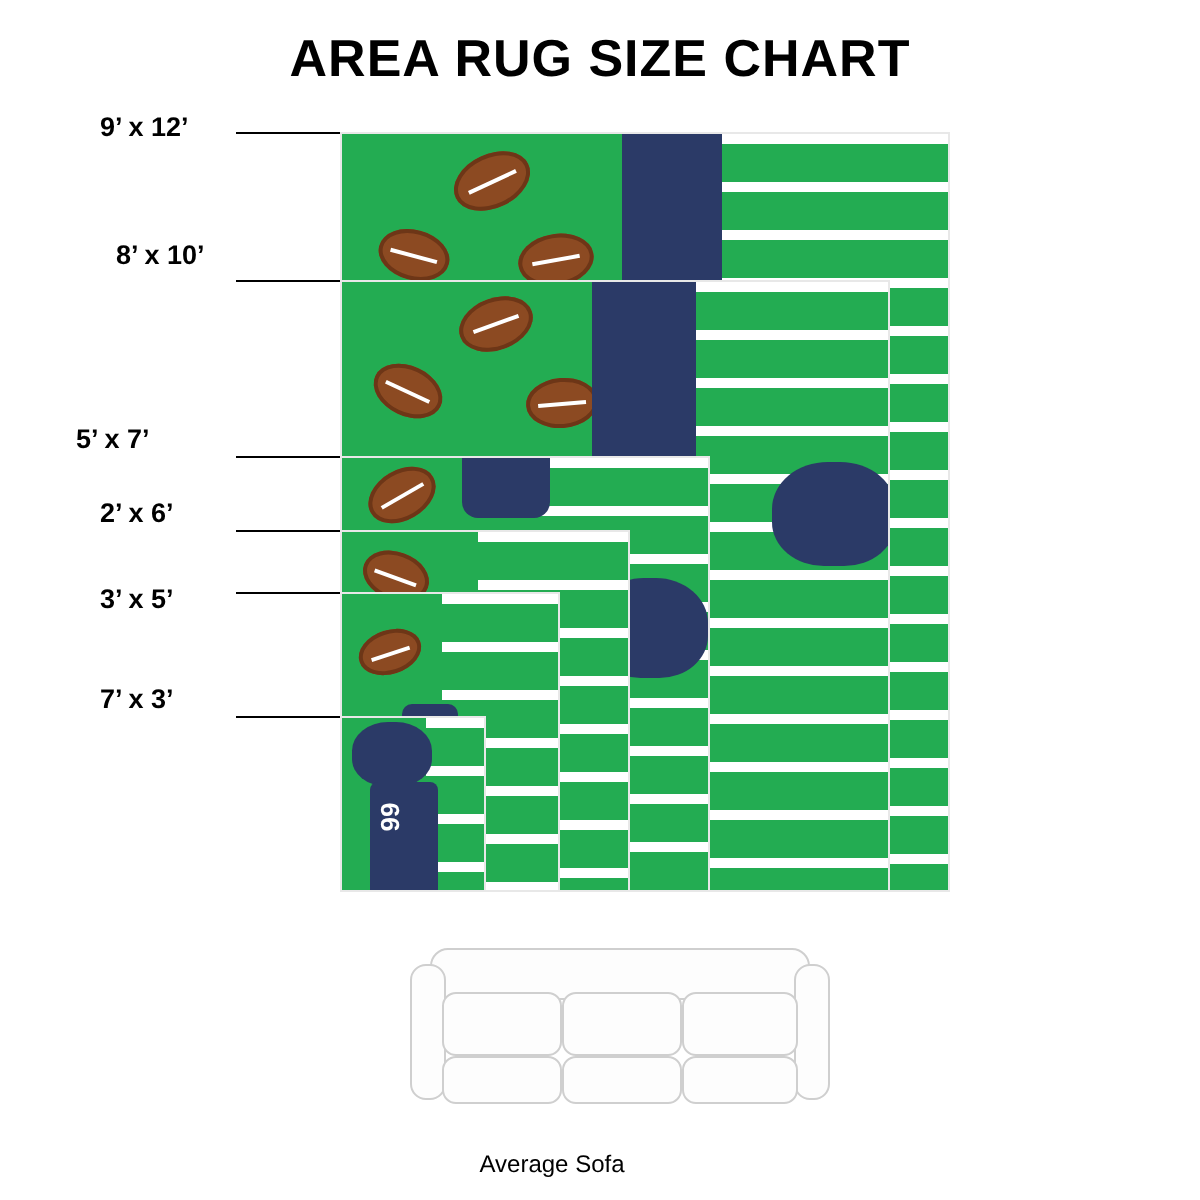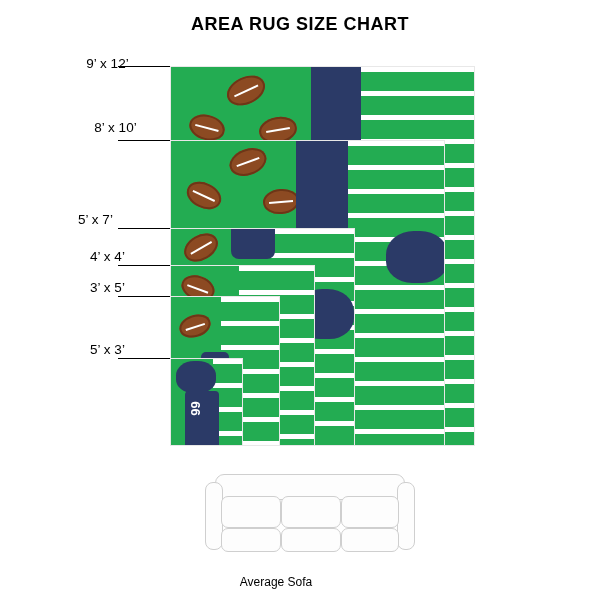--- a/index.html
+++ b/index.html
@@ -8,21 +8,21 @@
     background:#ffffff;
     font-family:"Liberation Sans", sans-serif;
     color:#000;
     position:relative;
     overflow:hidden;
   }
   #title {
     position:absolute;
     top:14px; left:0; width:600px;
     text-align:center;
-    font-size:18px;
+    font-size:26px;
     font-weight:bold;
     letter-spacing:0.5px;
   }
 
   
   #stack { position:absolute; left:0; top:0; width:600px; height:600px; }
 
   .rug {
     position:absolute;
     overflow:hidden;
@@ -63,23 +63,23 @@
   .num {
     position:absolute;
     color:#fff;
     font-weight:bold;
     font-family:"Liberation Sans", sans-serif;
   }
 
   
   .size-label {
     position:absolute;
-    text-align:center;
+    text-align:left;
     font-size:13.5px;
-    font-weight:normal;
+    font-weight:bold;
     white-space:nowrap;
   }
   .leader {
     position:absolute;
     height:1px;
     background:#000;
   }
 
   
   #sofa { position:absolute; }
@@ -158,27 +158,27 @@
 
 <div class="size-label" style="left:50px; top:56px; width:115px;">9’ x 12’</div>
 <div class="leader" style="left:118px; top:66px; width:52px;"></div>
 
 <div class="size-label" style="left:58px; top:120px; width:115px;">8’ x 10’</div>
 <div class="leader" style="left:118px; top:140px; width:52px;"></div>
 
 <div class="size-label" style="left:38px; top:212px; width:115px;">5’ x 7’</div>
 <div class="leader" style="left:118px; top:228px; width:52px;"></div>
 
-<div class="size-label" style="left:50px; top:249px; width:115px;">4’ x 4’</div>
+<div class="size-label" style="left:50px; top:249px; width:115px;">2’ x 6’</div>
 <div class="leader" style="left:118px; top:265px; width:52px;"></div>
 
-<div class="size-label" style="left:50px; top:280px; width:115px;">3’ x 5’</div>
+<div class="size-label" style="left:50px; top:292px; width:115px;">3’ x 5’</div>
 <div class="leader" style="left:118px; top:296px; width:52px;"></div>
 
-<div class="size-label" style="left:50px; top:342px; width:115px;">5’ x 3’</div>
+<div class="size-label" style="left:50px; top:342px; width:115px;">7’ x 3’</div>
 <div class="leader" style="left:118px; top:358px; width:52px;"></div>
 
 <div id="sofa" style="left:205px; top:474px; width:210px; height:90px;">
   <div class="sofa-part" style="left:10px; top:0; width:190px; height:26px; border-radius:9px 9px 4px 4px;"></div>
   <div class="sofa-part" style="left:0px; top:8px; width:18px; height:68px; border-radius:8px;"></div>
   <div class="sofa-part" style="left:192px; top:8px; width:18px; height:68px; border-radius:8px;"></div>
   <div class="sofa-part" style="left:16px; top:22px; width:60px; height:32px;"></div>
   <div class="sofa-part" style="left:76px; top:22px; width:60px; height:32px;"></div>
   <div class="sofa-part" style="left:136px; top:22px; width:58px; height:32px;"></div>
   <div class="sofa-part" style="left:16px; top:54px; width:60px; height:24px;"></div>

